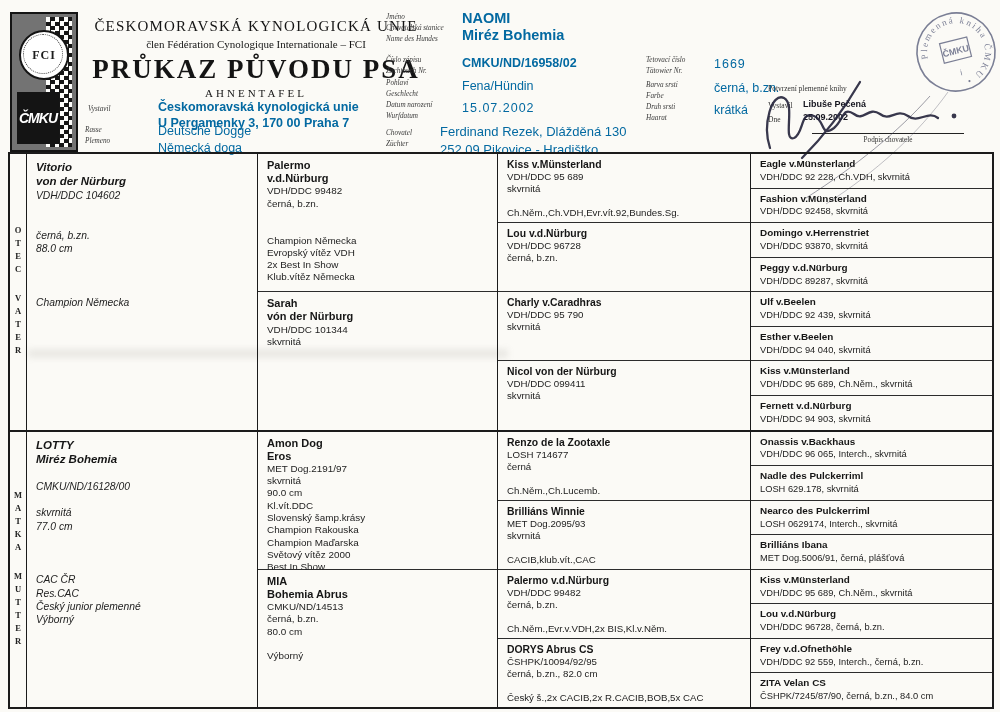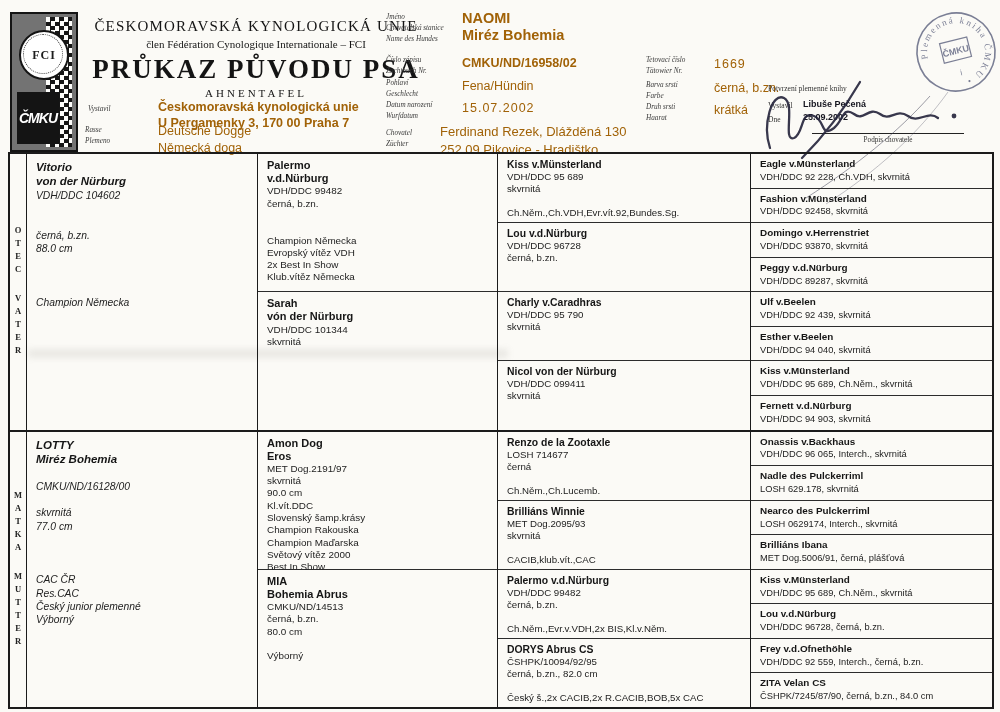--- a/index.html
+++ b/index.html
@@ -26,21 +26,21 @@
 
   .hdr-center { position:absolute; left:88px; top:18px; width:336px; text-align:center;
     font-family:"Liberation Serif", serif; color:#141414; }
   .org-name { font-size:15px; letter-spacing:1.2px; }
   .org-sub  { font-size:11px; margin-top:3px; }
   .doc-title{ font-size:27px; font-weight:bold; letter-spacing:2px; margin-top:4px; }
   .doc-sub  { font-size:11px; letter-spacing:3px; margin-top:2px; }
 
   .flabel { position:absolute; font-family:"Liberation Serif", serif; font-size:7.2px;
     line-height:1.5; color:#3a3a3a; white-space:pre-line;font-style:italic; }
-  .fvalue { position:absolute; font-size:12.5px; color:#a16207; white-space:pre-line; }
+  .fvalue { position:absolute; font-size:12.5px; color:#0369a1; white-space:pre-line; }
   .bold   { font-weight:bold; }
 
   .issued-value { line-height:1.3; font-weight:bold; }
   .breed-value  { line-height:1.35; }
   .dogname      { font-size:14.5px; font-weight:bold; line-height:1.2; }
   .breeder      { font-size:13px; line-height:1.35; }
 
   
   .cert-label { position:absolute; font-family:"Liberation Serif", serif; font-size:7.5px; color:#333; }
   .cert-value { position:absolute; font-size:9px; font-weight:bold; color:#15151f; }

